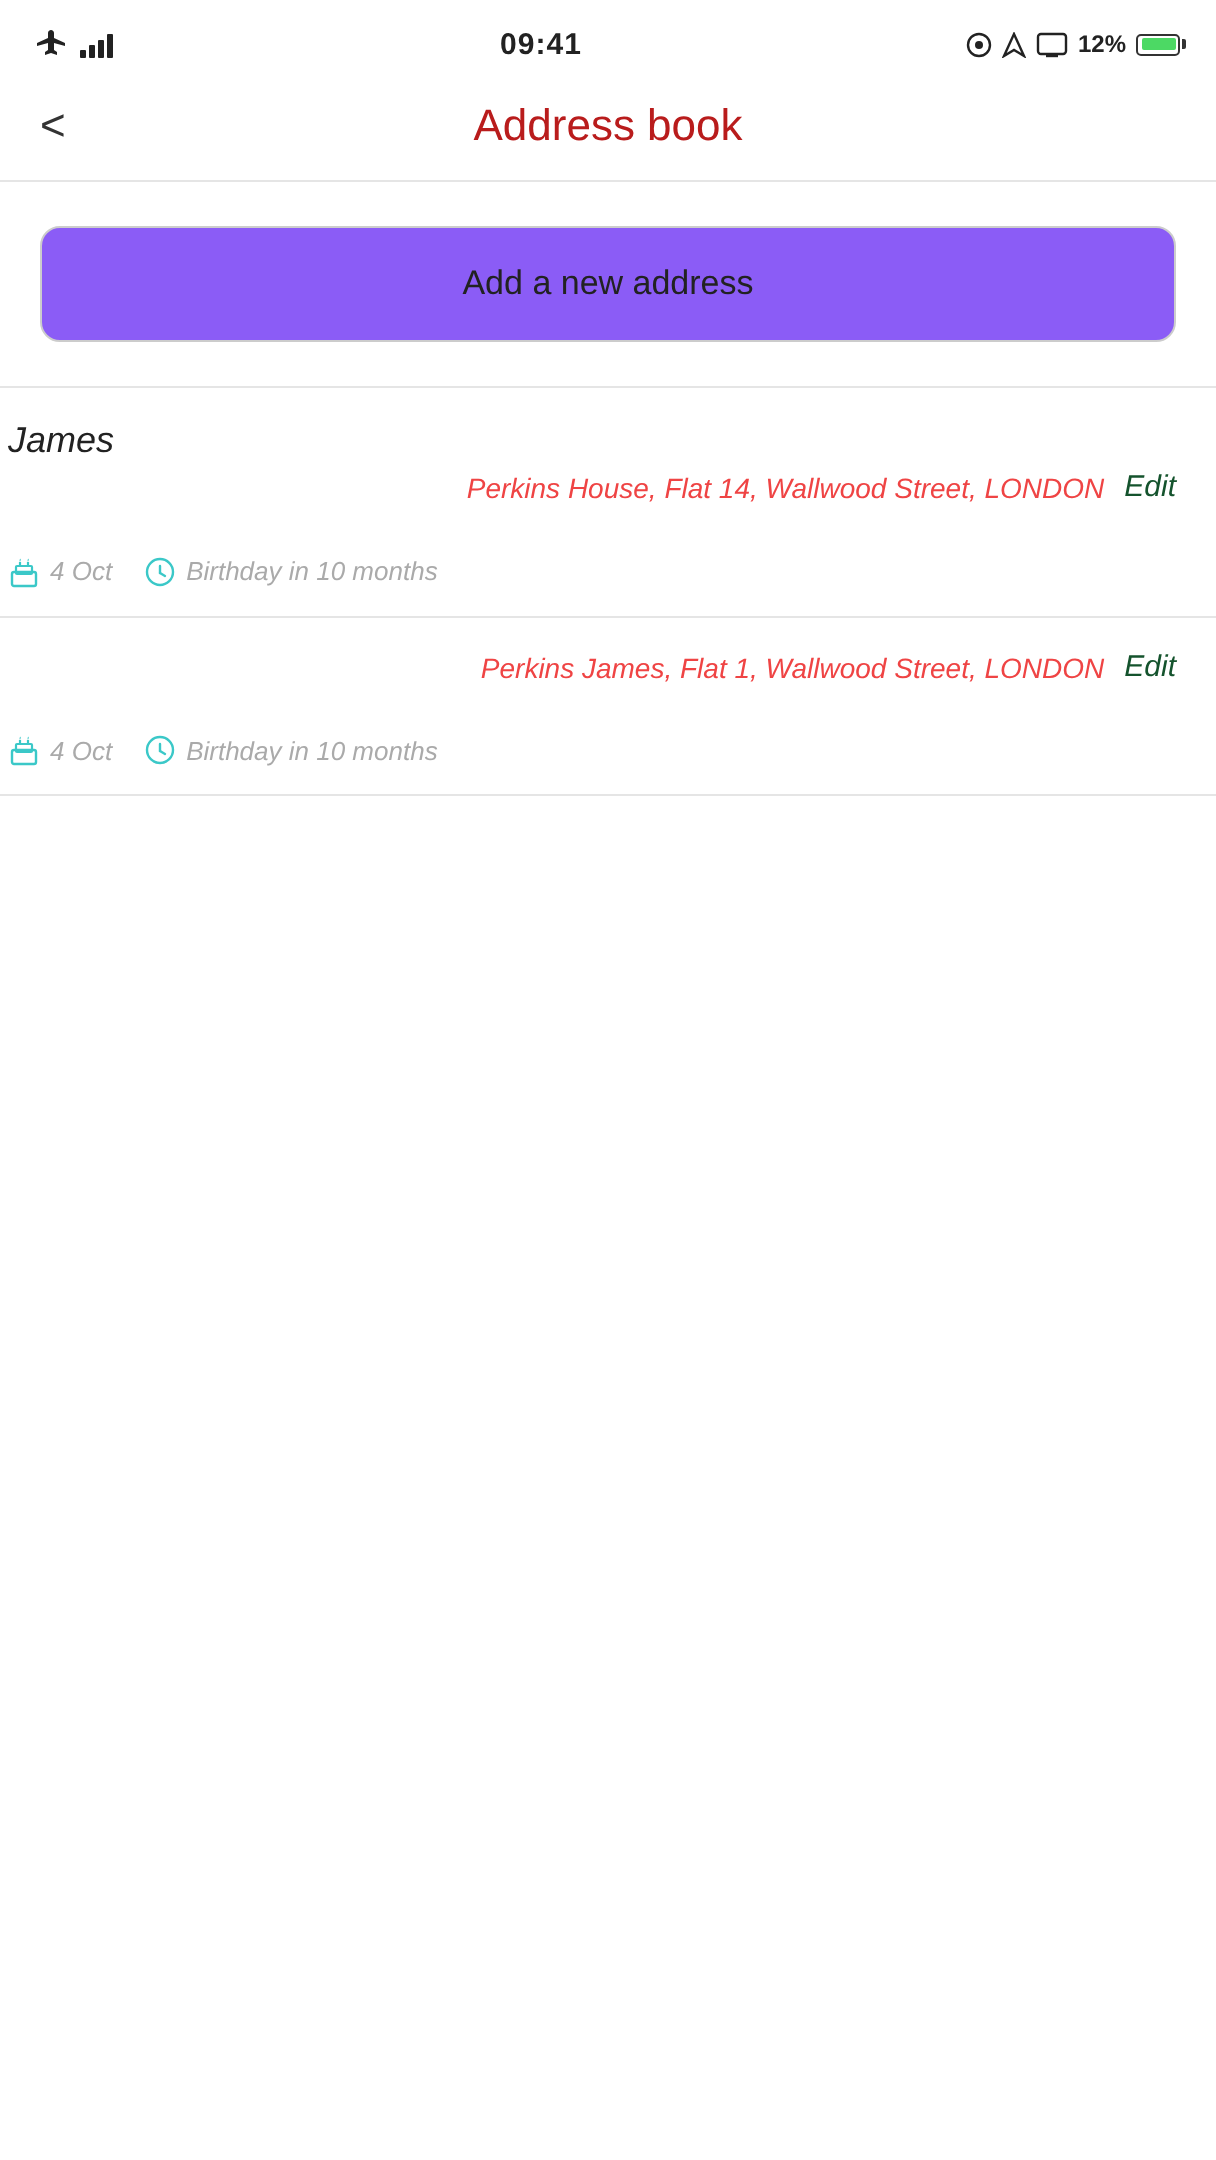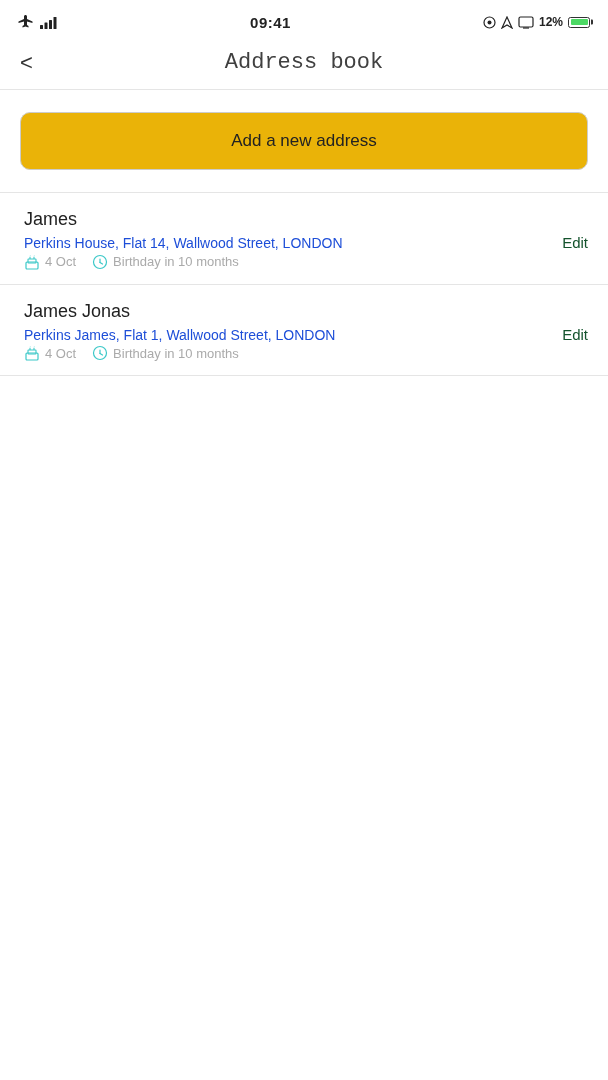--- a/index.html
+++ b/index.html
@@ -86,82 +86,83 @@
       position: absolute;
       left: 20px;
       font-size: 22px;
       color: #333;
       cursor: pointer;
       line-height: 1;
     }
     .header-title {
       font-size: 22px;
       font-weight: 400;
-      color: #404040;
-      font-family: Liberation Mono, monospace;
+      color: #b91c1c;
     }
 
     
     .add-address-btn {
       display: block;
       width: calc(100% - 40px);
       margin: 22px 20px;
       padding: 18px 20px;
       border: 1.5px solid #ccc;
       border-radius: 10px;
-      background: #eab308;
+      background: #8b5cf6;
       font-size: 17px;
       font-weight: 500;
       color: #222;
       text-align: center;
       cursor: pointer;
     }
 
     
     .divider {
       height: 1px;
       background: #e5e5e5;
       margin: 0 0;
     }
 
     
     .contact-item {
-      padding: 16px 20px 14px 24px;
+      padding: 16px 20px 14px 4px;
+      font-style: italic;
     }
     .contact-name {
       font-size: 18px;
       font-weight: 500;
       color: #222;
       margin-bottom: 4px;
     }
     .contact-address-row {
       display: flex;
       align-items: flex-start;
       justify-content: space-between;
       gap: 10px;
     }
     .contact-address {
       font-size: 14px;
-      color: #1d4ed8;
+      color: #ef4444;
       flex: 1;
       line-height: 1.4;
+      text-align: right;
     }
     .edit-btn {
       font-size: 15px;
       color: #14532d;
       cursor: pointer;
       white-space: nowrap;
       font-weight: 400;
       flex-shrink: 0;
     }
     .contact-meta {
       display: flex;
       align-items: flex-end;
       gap: 16px;
-      margin-top: 0;
+      margin-top: 23px;
     }
     .meta-item {
       display: flex;
       align-items: center;
       gap: 5px;
       font-size: 13px;
       color: #aaa;
     }
     .meta-icon {
       width: 16px;
@@ -259,21 +260,20 @@
           </svg>
         </span>
         <span>Birthday in 10 months</span>
       </div>
     </div>
   </div>
 
   <div class="divider"></div>
 
   <div class="contact-item">
-    <div class="contact-name">James Jonas</div>
     <div class="contact-address-row">
       <div class="contact-address">Perkins James, Flat 1, Wallwood Street, LONDON</div>
       <div class="edit-btn">Edit</div>
     </div>
     <div class="contact-meta">
       <div class="meta-item">
         <span class="meta-icon">
           <svg class="cake-svg" viewBox="0 0 16 16" fill="none">
             <rect x="2" y="8" width="12" height="7" rx="1" stroke="#3bc8c8" stroke-width="1.2"></rect>
             <rect x="4" y="5" width="8" height="4" rx="0.5" stroke="#3bc8c8" stroke-width="1.1"></rect>

